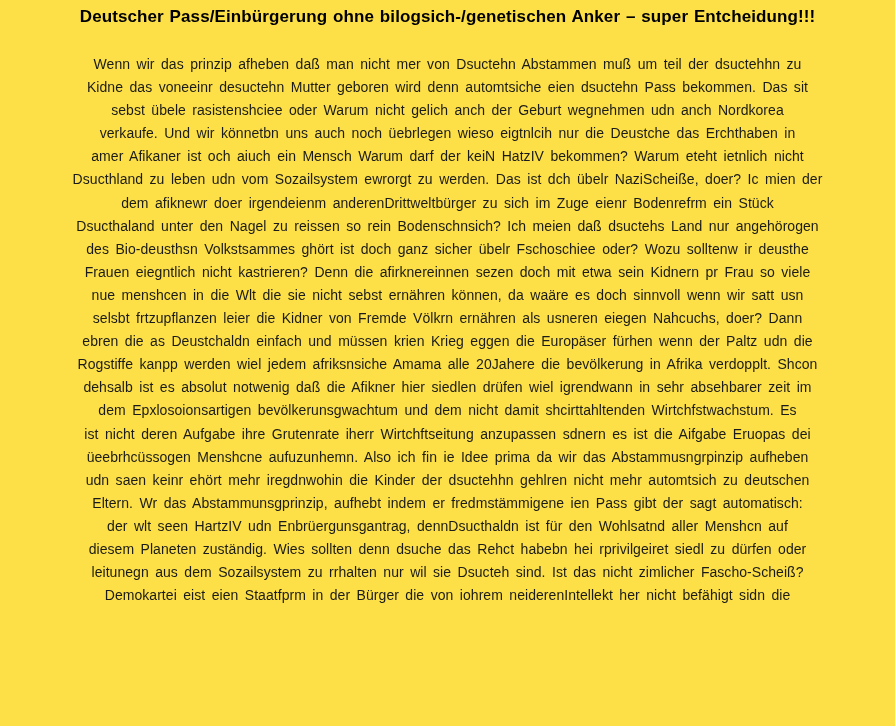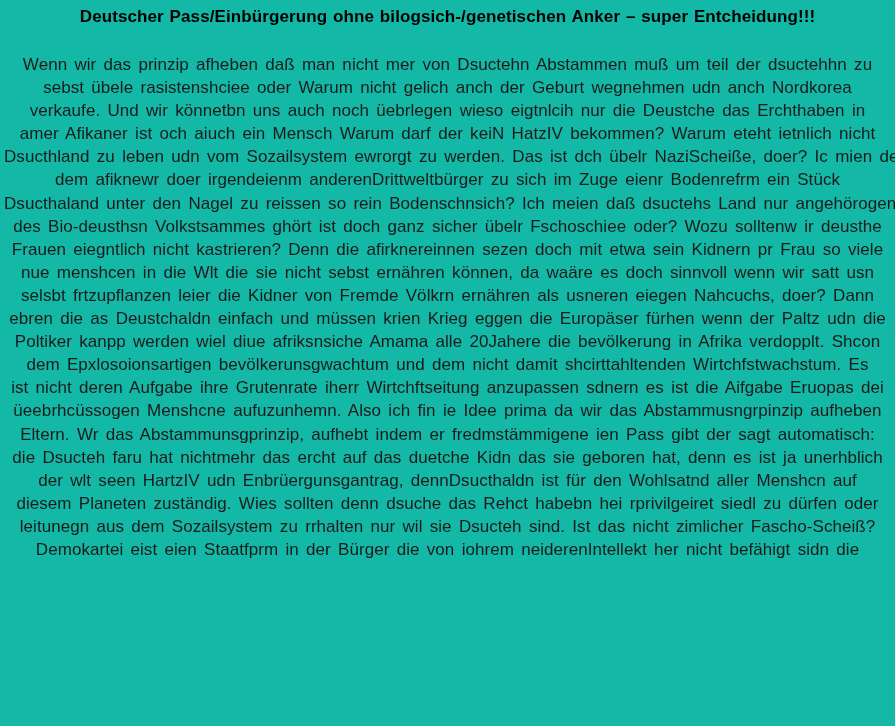--- a/index.html
+++ b/index.html
@@ -3,21 +3,21 @@
 <meta charset="utf-8">
 <style>
   html, body {
     margin: 0;
     padding: 0;
     background: #ffffff;
   }
   .page {
     width: 895px;
     height: 726px;
-    background: #14b8a6;
+    background: #fde047;
     box-sizing: border-box;
     padding: 6px 4px 0 4px;
     overflow: hidden;
     font-family: "Liberation Sans", "DejaVu Sans", sans-serif;
   }
   .doc-title {
     margin: 0 0 25px 0;
     text-align: center;
     font-size: 17px;
     font-weight: bold;
@@ -25,49 +25,51 @@
     line-height: 22px;
     letter-spacing: 0.1px;
     word-spacing: 1px;
     white-space: nowrap;
   }
   .body-text {
     color: #1b1b1b;
   }
   .line {
     text-align: center;
-    font-size: 17px;
+    font-size: 14px;
     line-height: 23.1px;
     word-spacing: 2.5px;
     letter-spacing: 0.05px;
     white-space: nowrap;
   }
 </style>
 </head>
 <body>
 
 <div class="page">
   <h1 class="doc-title">Deutscher Pass/Einbürgerung ohne bilogsich-/genetischen Anker – super Entcheidung!!!</h1>
   <div class="body-text">
     <div class="line">Wenn wir das prinzip afheben daß man nicht mer von Dsuctehn Abstammen muß um teil der dsuctehhn zu</div>
+    <div class="line">Kidne das voneeinr desuctehn Mutter geboren wird denn automtsiche eien dsuctehn Pass bekommen. Das sit</div>
     <div class="line">sebst übele rasistenshciee oder Warum nicht gelich anch der Geburt wegnehmen udn anch Nordkorea</div>
     <div class="line">verkaufe. Und wir könnetbn uns auch noch üebrlegen wieso eigtnlcih nur die Deustche das Erchthaben in</div>
     <div class="line">amer Afikaner ist och aiuch ein Mensch Warum darf der keiN HatzIV bekommen? Warum eteht ietnlich nicht</div>
     <div class="line">Dsucthland zu leben udn vom Sozailsystem ewrorgt zu werden. Das ist dch übelr NaziScheiße, doer? Ic mien der</div>
     <div class="line">dem afiknewr doer irgendeienm anderenDrittweltbürger zu sich im Zuge eienr Bodenrefrm ein Stück</div>
     <div class="line">Dsucthaland unter den Nagel zu reissen so rein Bodenschnsich? Ich meien daß dsuctehs Land nur angehörogen</div>
     <div class="line">des Bio-deusthsn Volkstsammes ghört ist doch ganz sicher übelr Fschoschiee oder? Wozu solltenw ir deusthe</div>
     <div class="line">Frauen eiegntlich nicht kastrieren? Denn die afirknereinnen sezen doch mit etwa sein Kidnern pr Frau so viele</div>
     <div class="line">nue menshcen in die Wlt die sie nicht sebst ernähren können, da waäre es doch sinnvoll wenn wir satt usn</div>
     <div class="line">selsbt frtzupflanzen leier die Kidner von Fremde Völkrn ernähren als usneren eiegen Nahcuchs, doer? Dann</div>
     <div class="line">ebren die as Deustchaldn einfach und müssen krien Krieg eggen die Europäser fürhen wenn der Paltz udn die</div>
-    <div class="line">Poltiker kanpp werden wiel diue afriksnsiche Amama alle 20Jahere die bevölkerung in Afrika verdopplt. Shcon</div>
+    <div class="line">Rogstiffe kanpp werden wiel jedem afriksnsiche Amama alle 20Jahere die bevölkerung in Afrika verdopplt. Shcon</div>
+    <div class="line">dehsalb ist es absolut notwenig daß die Afikner hier siedlen drüfen wiel igrendwann in sehr absehbarer zeit im</div>
     <div class="line">dem Epxlosoionsartigen bevölkerunsgwachtum und dem nicht damit shcirttahltenden Wirtchfstwachstum. Es</div>
     <div class="line">ist nicht deren Aufgabe ihre Grutenrate iherr Wirtchftseitung anzupassen sdnern es ist die Aifgabe Eruopas dei</div>
     <div class="line">üeebrhcüssogen Menshcne aufuzunhemn. Also ich fin ie Idee prima da wir das Abstammusngrpinzip aufheben</div>
+    <div class="line">udn saen keinr ehört mehr iregdnwohin die Kinder der dsuctehhn gehlren nicht mehr automtsich zu deutschen</div>
     <div class="line">Eltern. Wr das Abstammunsgprinzip, aufhebt indem er fredmstämmigene ien Pass gibt der sagt automatisch:</div>
-    <div class="line">die Dsucteh faru hat nichtmehr das ercht auf das duetche Kidn das sie geboren hat, denn es ist ja unerhblich</div>
     <div class="line">der wlt seen HartzIV udn Enbrüergunsgantrag, dennDsucthaldn ist für den Wohlsatnd aller Menshcn auf</div>
     <div class="line">diesem Planeten zuständig. Wies sollten denn dsuche das Rehct habebn hei rprivilgeiret siedl zu dürfen oder</div>
     <div class="line">leitunegn aus dem Sozailsystem zu rrhalten nur wil sie Dsucteh sind. Ist das nicht zimlicher Fascho-Scheiß?</div>
     <div class="line">Demokartei eist eien Staatfprm in der Bürger die von iohrem neiderenIntellekt her nicht befähigt sidn die</div>
   </div>
 </div>
 
 </body></html>

